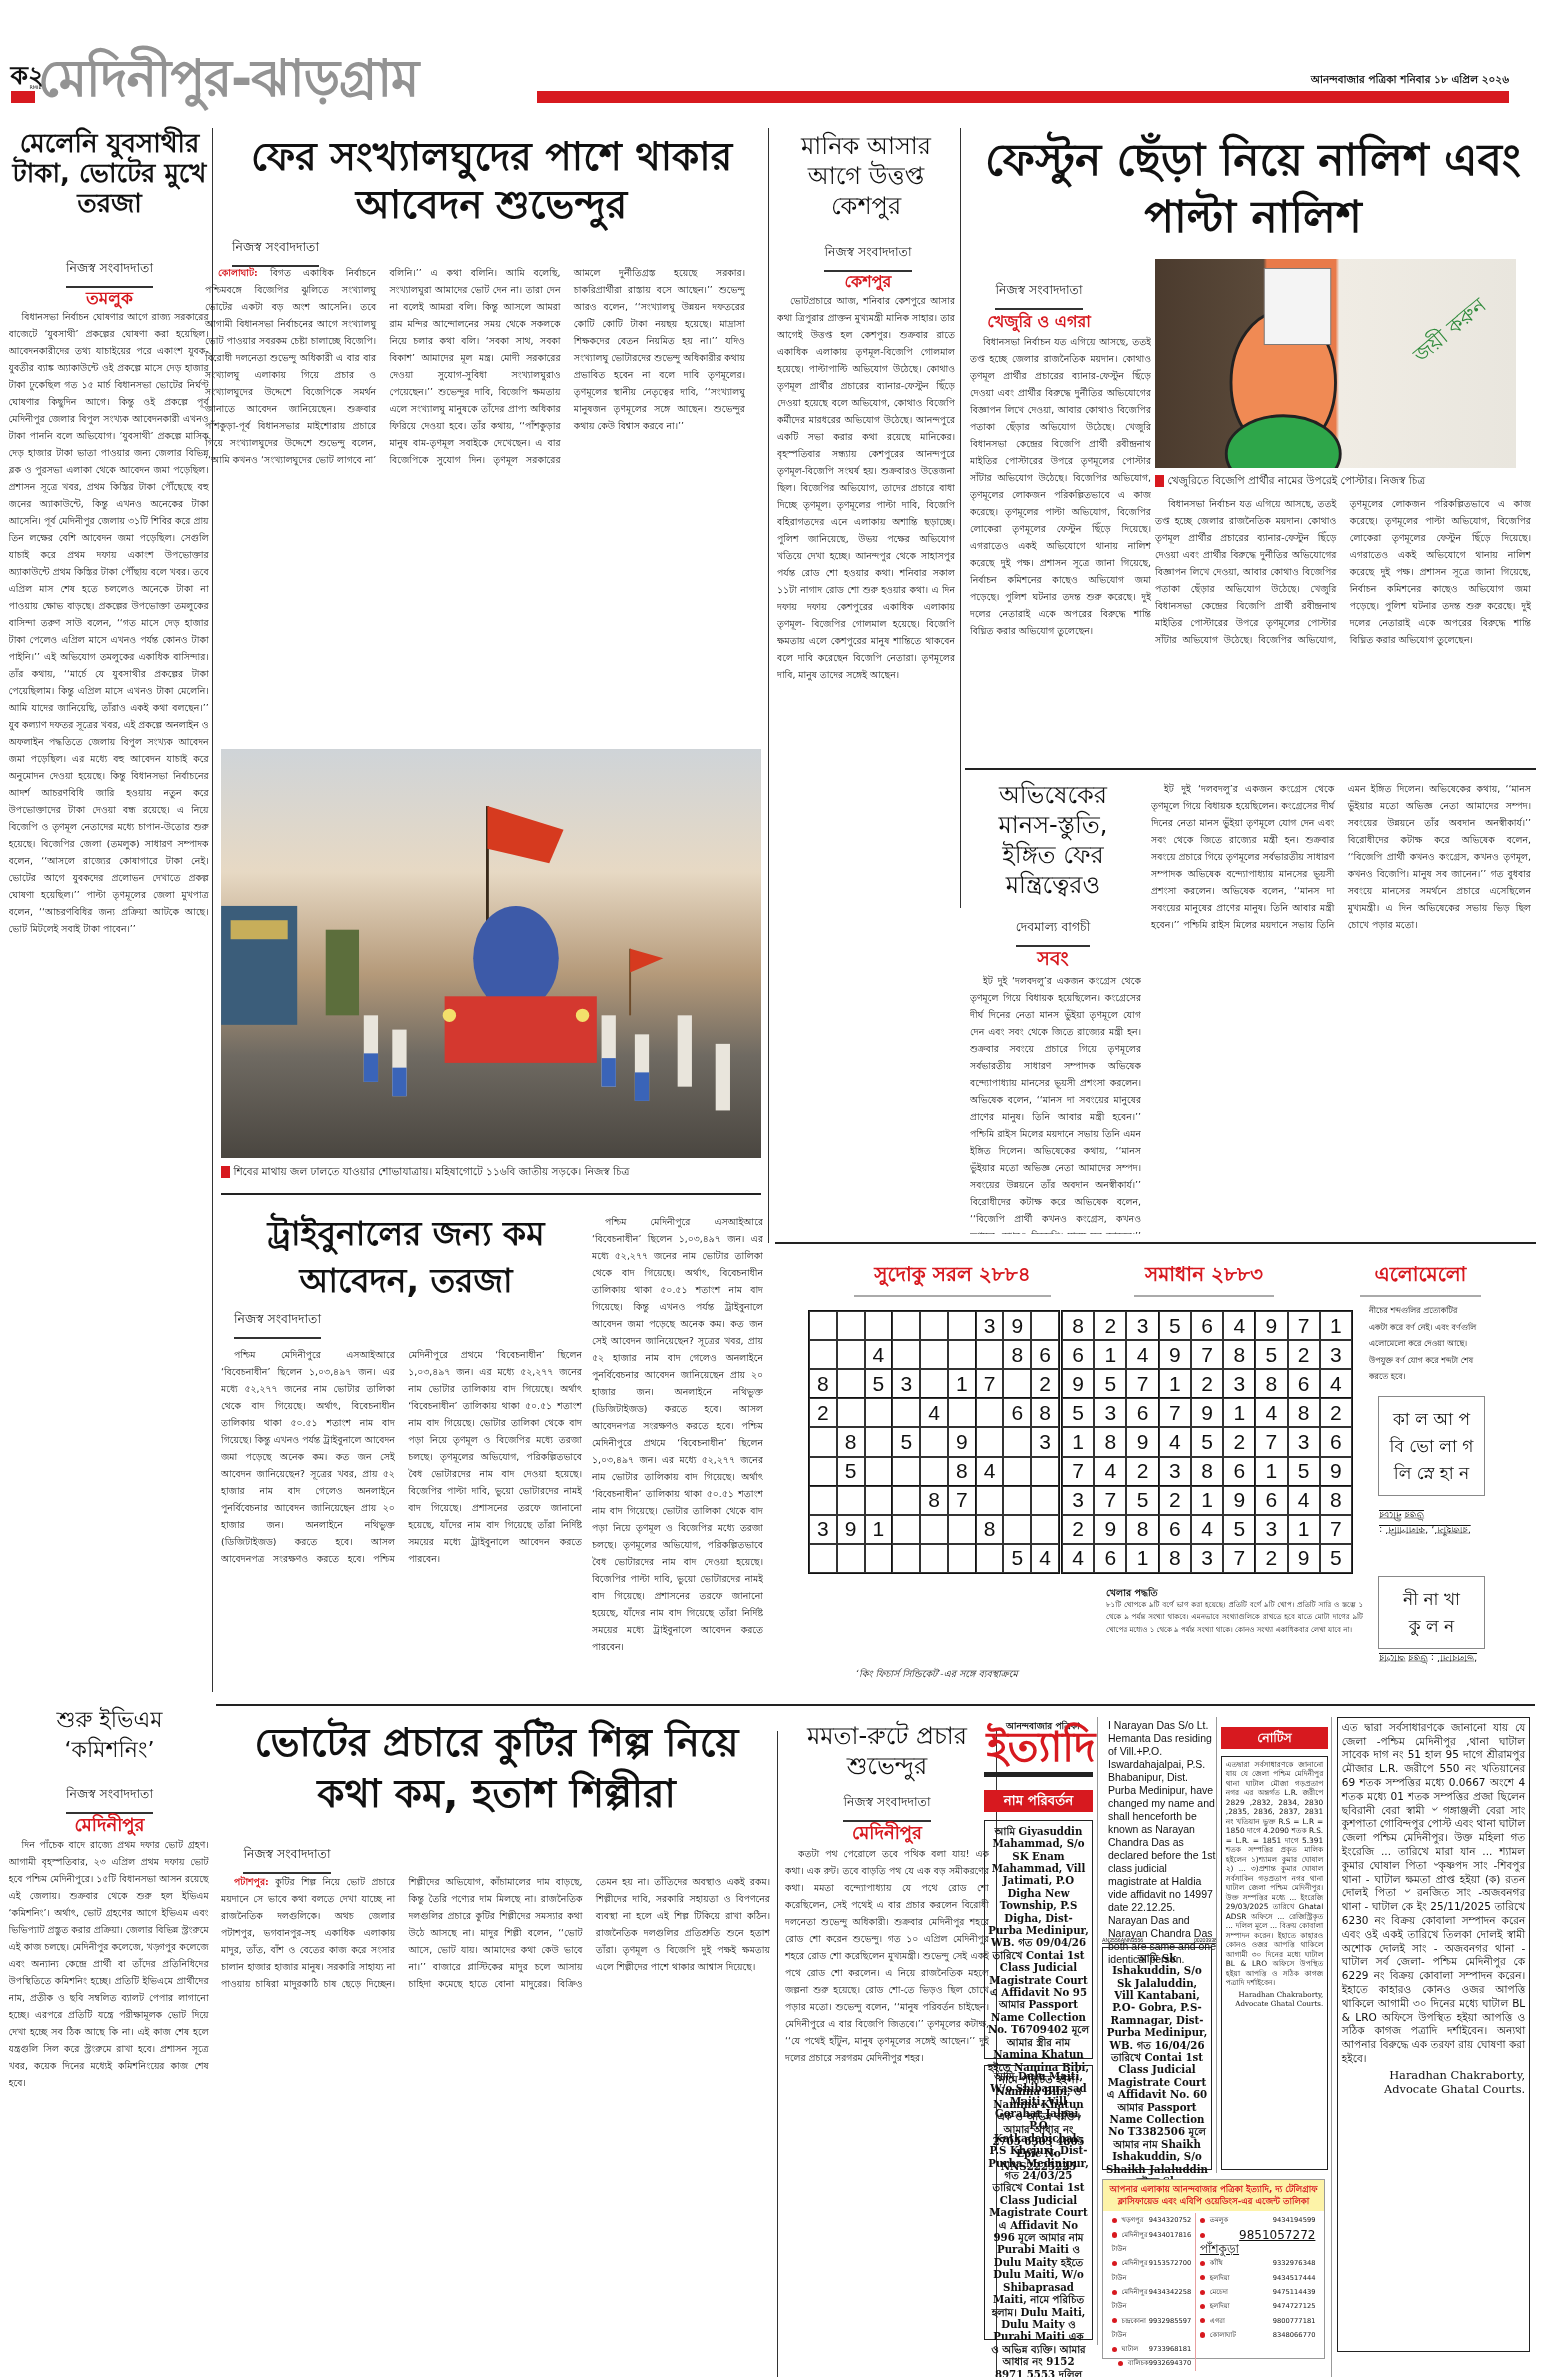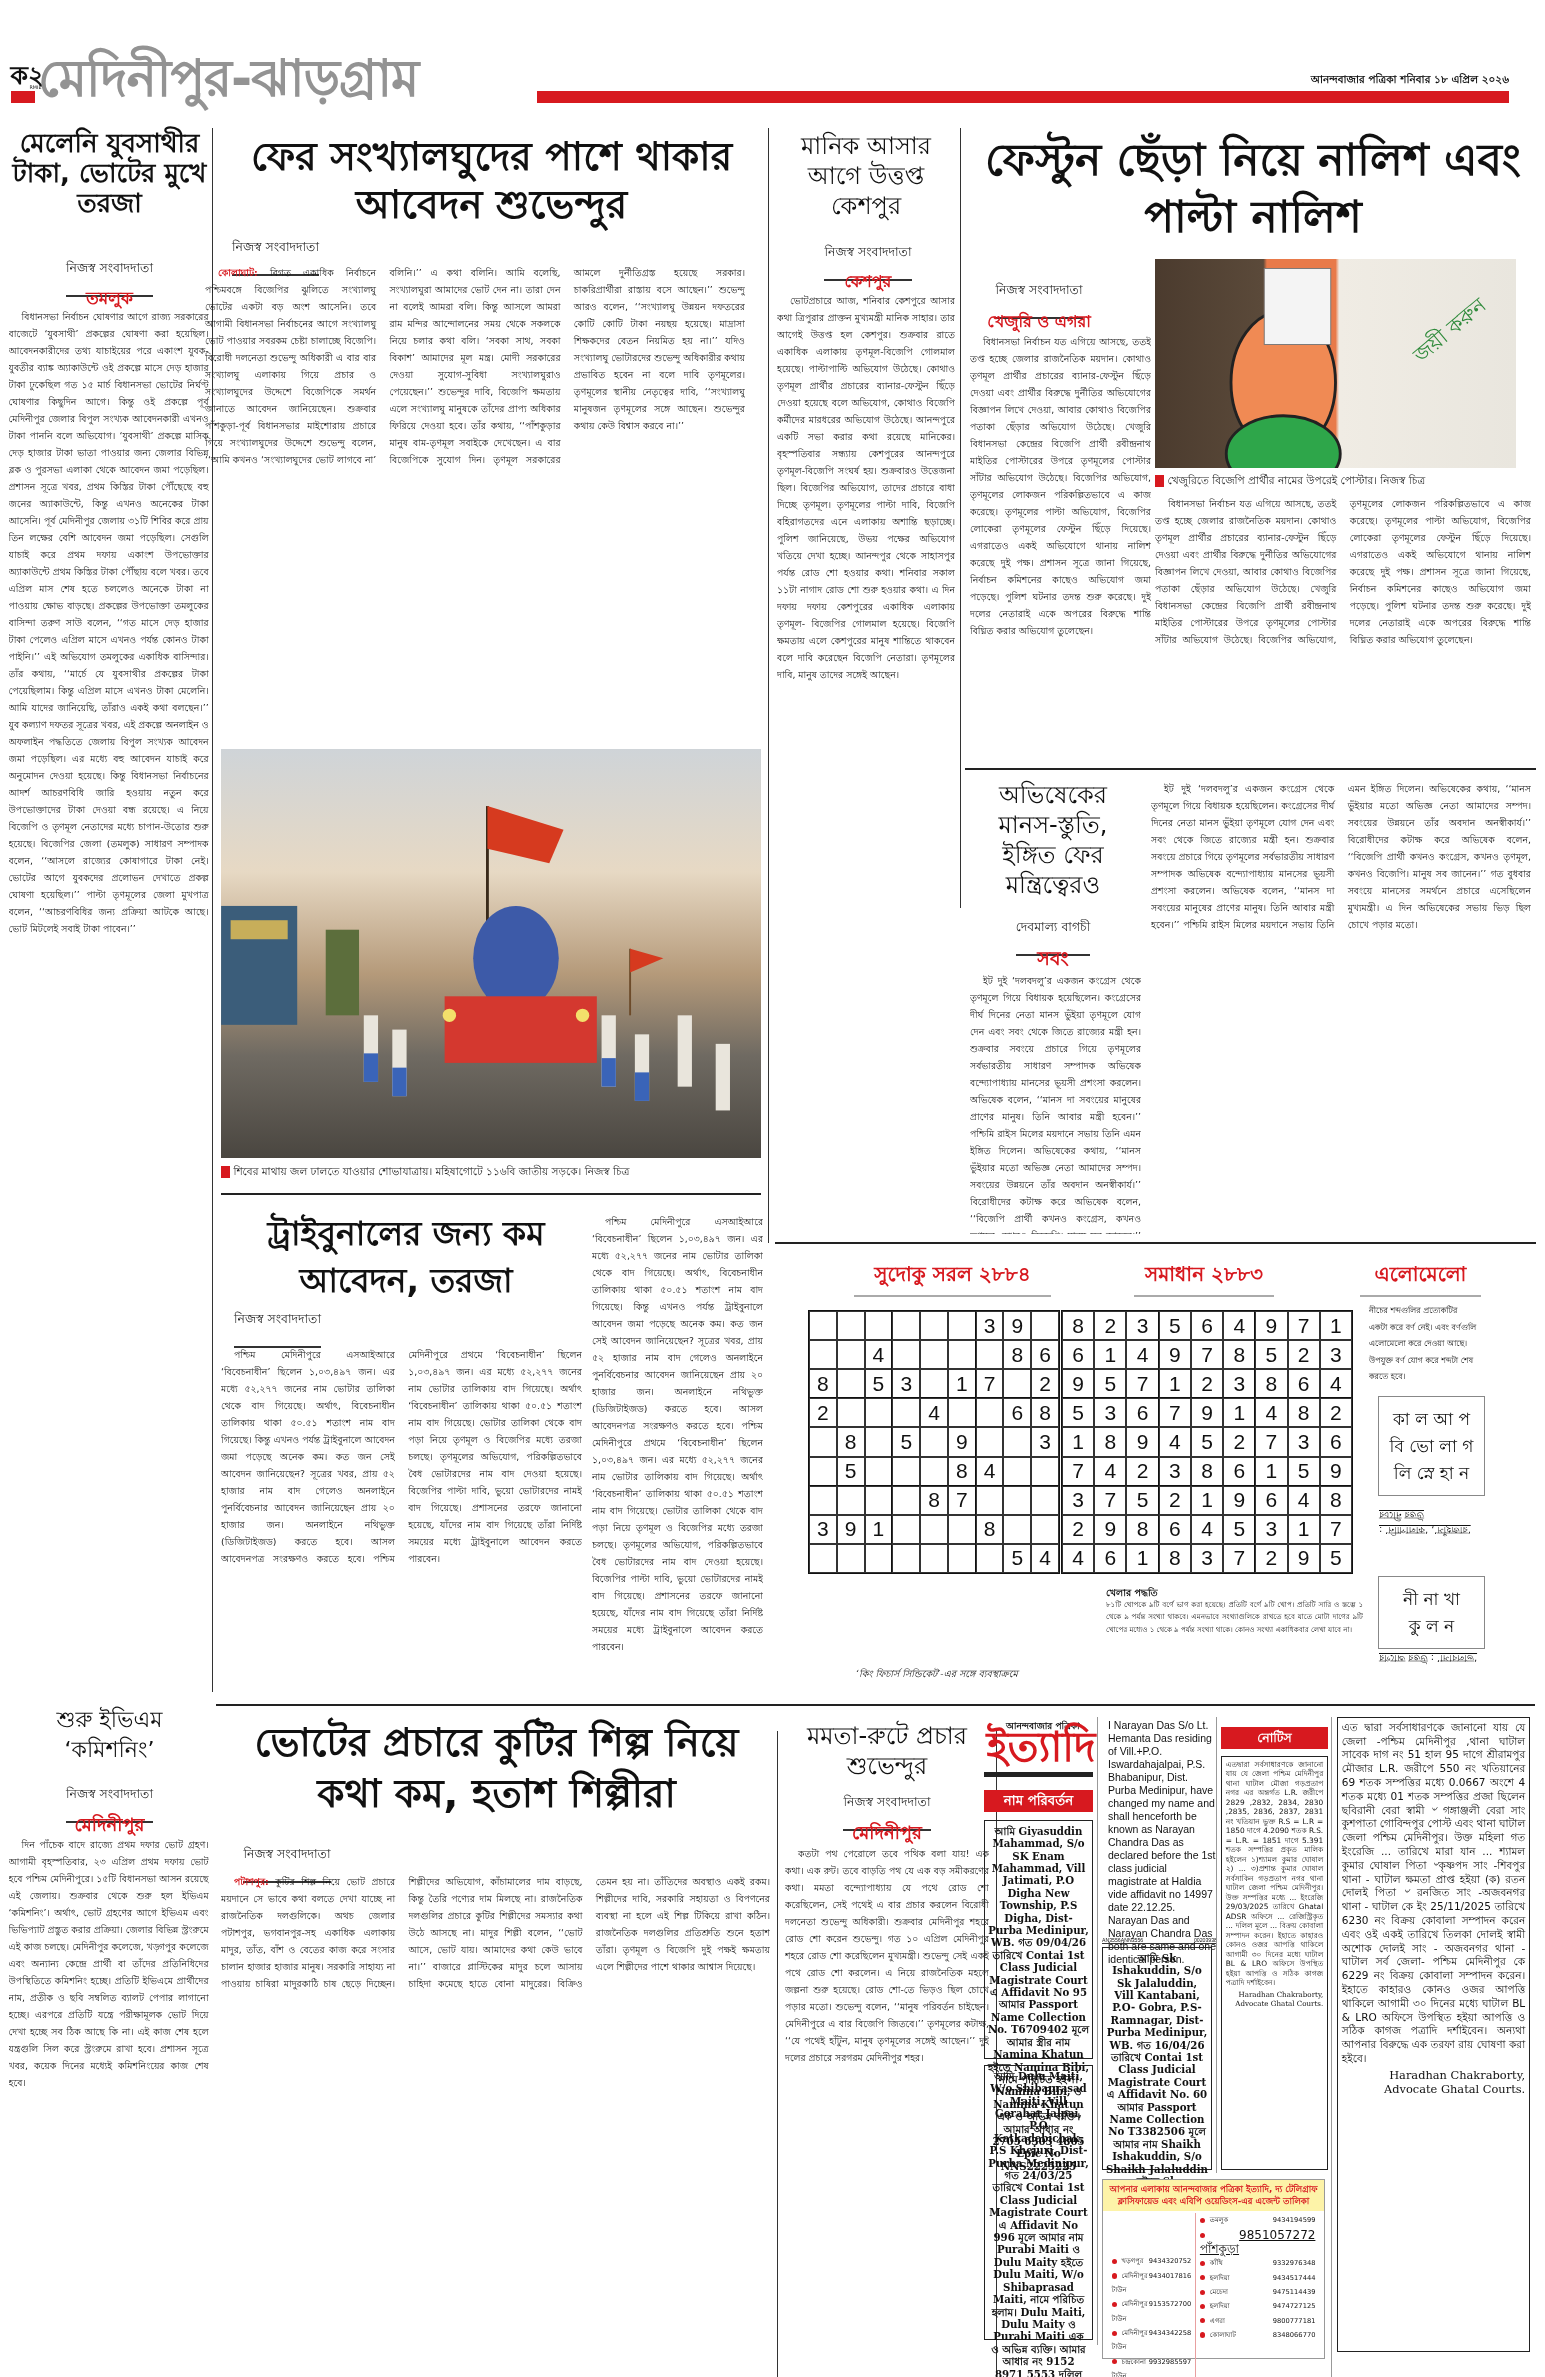--- a/index.html
+++ b/index.html
@@ -5,21 +5,21 @@
 *{box-sizing:border-box;margin:0;padding:0}
 html,body{width:1545px;height:2389px;background:#fff;overflow:hidden}
 body{font-family:"DejaVu Serif",serif;color:#111;position:relative}
 .abs{position:absolute}
 .red{color:#d7191f}
 .bar-red{background:#d7191f}
 .rule{background:#222}
 .vline{position:absolute;width:1.4px;background:#333}
 .hline{position:absolute;height:2.4px;background:#222}
 .hl{font-family:"DejaVu Sans",sans-serif;font-weight:bold;line-height:1.08;text-align:center;color:#111}
-.byline{font-family:"DejaVu Sans",sans-serif;font-size:12.4px;text-align:right;color:#222;padding-bottom:16px;border-bottom:2.9px double #333;display:inline-block}
+.byline{font-family:"DejaVu Sans",sans-serif;font-size:12.4px;text-align:right;color:#222;padding-bottom:7px;border-bottom:2.9px double #333;display:inline-block}
 .dateline{font-family:"DejaVu Sans",sans-serif;font-weight:bold;color:#d7191f;text-align:center}
 .body{font-family:"DejaVu Sans",sans-serif;font-size:9.3px;line-height:17px;text-align:justify;color:#1a1a1a;overflow:hidden}
 .body p{text-indent:1.4em}
 .caption{font-family:"DejaVu Sans",sans-serif;font-size:10.5px;color:#222}
 .caption .sq{display:inline-block;width:8.6px;height:12.4px;background:#d7191f;vertical-align:middle;margin-right:3.8px}
 
 .photo{position:absolute;overflow:hidden}
 
 .sgrid{position:absolute;display:grid;grid-template-columns:repeat(9,1fr);grid-template-rows:repeat(9,1fr);border:1.9px solid #111}
 .sgrid div{border:0.5px solid #333;display:flex;align-items:center;justify-content:center;font-family:"Liberation Sans",sans-serif;font-size:21px;color:#111}
@@ -428,21 +428,21 @@
 
   <div class="notice" style="left:1337px;top:1717px;width:193px;height:635px;font-size:10.5px;line-height:13.8px">
     <div>এত দ্বারা সর্বসাধারণকে জানানো যায় যে জেলা -পশ্চিম মেদিনীপুর ,থানা ঘাটাল সাবেক দাগ নং 51 হাল 95 দাগে শ্রীরামপুর মৌজার L.R. জরীপে 550 নং খতিয়ানের 69 শতক সম্পত্তির মধ্যে 0.0667 অংশে 4 শতক মধ্যে 01 শতক সম্পত্তির প্রজা ছিলেন ছবিরানী বেরা স্বামী ৺ গঙ্গাঞ্জলী বেরা সাং কুশপাতা গোবিন্দপুর পোস্ট এবং থানা ঘাটাল জেলা পশ্চিম মেদিনীপুর। উক্ত মহিলা গত ইংরেজি ... তারিখে মারা যান ... শ্যামল কুমার ঘোষাল পিতা ৺কৃষ্ণপদ সাং -শিবপুর থানা - ঘাটাল ক্ষমতা প্রাপ্ত হইয়া (ক) রতন দোলই পিতা ৺ রনজিত সাং -অজবনগর থানা - ঘাটাল কে ইং 25/11/2025 তারিখে 6230 নং বিক্রয় কোবালা সম্পাদন করেন এবং ওই একই তারিখে তিলকা দোলই স্বামী অশোক দোলই সাং - অজবনগর থানা - ঘাটাল সর্ব জেলা- পশ্চিম মেদিনীপুর কে 6229 নং বিক্রয় কোবালা সম্পাদন করেন।ইহাতে কাহারও কোনও ওজর আপত্তি থাকিলে আগামী ৩০ দিনের মধ্যে ঘাটাল BL &amp; LRO অফিসে উপস্থিত হইয়া আপত্তি ও সঠিক কাগজ পত্রাদি দর্শাইবেন। অন্যথা আপনার বিরুদ্ধে এক তরফা রায় ঘোষণা করা হইবে।</div>
     <div style="text-align:right;font-family:'DejaVu Serif',serif;font-size:11.4px;margin-top:2.9px">Haradhan Chakraborty, Advocate Ghatal Courts.</div>
   </div>
 
   <div class="agents" style="left:1102px;top:2179px;width:223px;height:180px">
     <div class="head" style="font-size:8.6px;line-height:12.4px;padding:2.9px 4.8px">আপনার এলাকায় আনন্দবাজার পত্রিকা ইত্যাদি, দ্য টেলিগ্রাফ ক্লাসিফায়েড এবং এবিপি ওয়েডিংস-এর এজেন্ট তালিকা</div>
     <div class="list">
       <div class="col" id="agents-left">
-          <div class="agent" style="font-size: 6.7px; line-height: 14.3px; margin-top: 41px;">
+          <div class="agent" style="font-size: 6.7px; line-height: 14.3px;">
             <span><span class="dot"></span><span>খড়গপুর</span></span>
             <span>9434320752</span>
           </div>
           <div class="agent" style="font-size: 6.7px; line-height: 14.3px;">
             <span><span class="dot"></span><span>মেদিনীপুর টাউন</span></span>
             <span>9434017816</span>
           </div>
           <div class="agent" style="font-size: 6.7px; line-height: 14.3px;">
             <span><span class="dot"></span><span>মেদিনীপুর টাউন</span></span>
             <span>9153572700</span>

